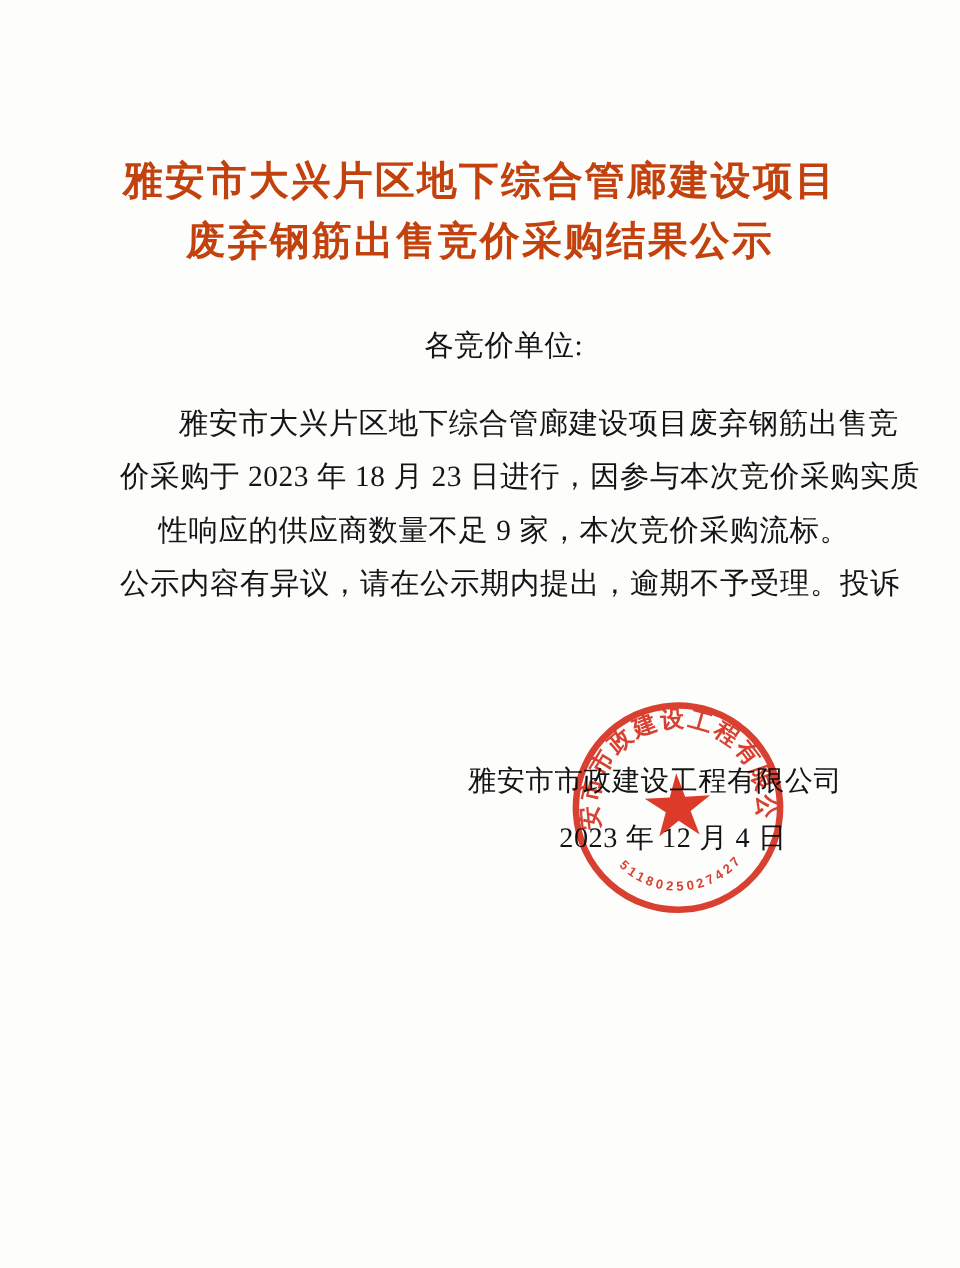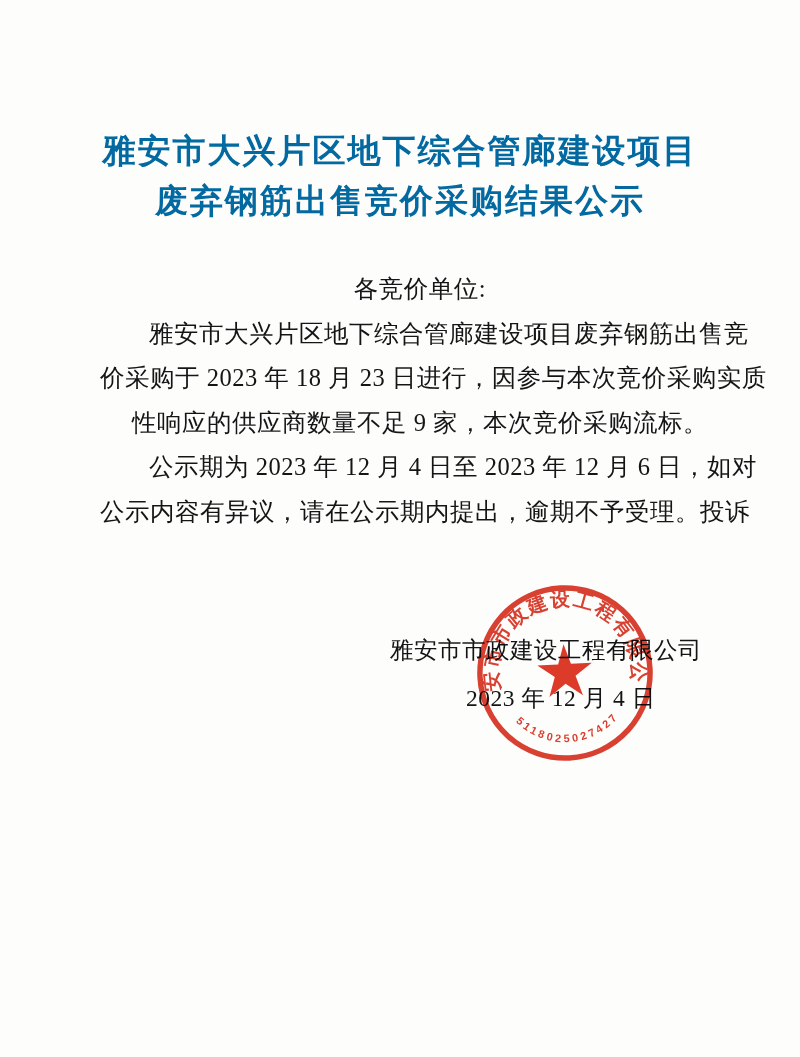--- a/index.html
+++ b/index.html
@@ -20,35 +20,35 @@
     position: absolute;
     top: 126px;
     left: 0;
     right: 0;
     text-align: center;
     font-family: "Liberation Sans", sans-serif;
     font-weight: 900;
     font-size: 33px;
     line-height: 50px;
     letter-spacing: 2px;
-    color: #0369a1;
+    color: #c2410c;
   }
 
   .body-block {
     position: absolute;
     top: 267px;
     left: 100px;
     width: 640px;
     font-size: 24.5px;
     line-height: 44.5px;
     color: #151515;
     text-align: center;
   }
   .body-line { white-space: nowrap; letter-spacing: 0.5px; }
-  .body-line.indent { padding-left: 49px; }
+  .body-line.indent { padding-left: 49px; margin-top: 20px; }
 
   .signature-company {
     position: absolute;
     left: 390px;
     top: 634px;
     font-size: 23.5px;
     letter-spacing: 0.5px;
     white-space: nowrap;
     color: #141414;
   }
@@ -95,21 +95,20 @@
   <div class="title-block">
     <div>雅安市大兴片区地下综合管廊建设项目</div>
     <div>废弃钢筋出售竞价采购结果公示</div>
   </div>
 
   <div class="body-block">
     <div class="body-line">各竞价单位:</div>
     <div class="body-line indent">雅安市大兴片区地下综合管廊建设项目废弃钢筋出售竞</div>
     <div class="body-line">价采购于 2023 年 18 月 23 日进行，因参与本次竞价采购实质</div>
     <div class="body-line">性响应的供应商数量不足 9 家，本次竞价采购流标。</div>
-    <div class="body-line indent">公示期为 2023 年 12 月 4 日至 2023 年 12 月 6 日，如对</div>
     <div class="body-line">公示内容有异议，请在公示期内提出，逾期不予受理。投诉</div>
   </div>
 
   <div class="signature-company">雅安市市政建设工程有限公司</div>
   <div class="signature-date">2023 年 12 月 4 日</div>
 
   <div class="seal">
     <svg viewBox="0 0 186 186" xmlns="http://www.w3.org/2000/svg">
 
       <circle cx="93" cy="93" r="86" fill="none" stroke="#d7301f" stroke-width="5.5"></circle>

